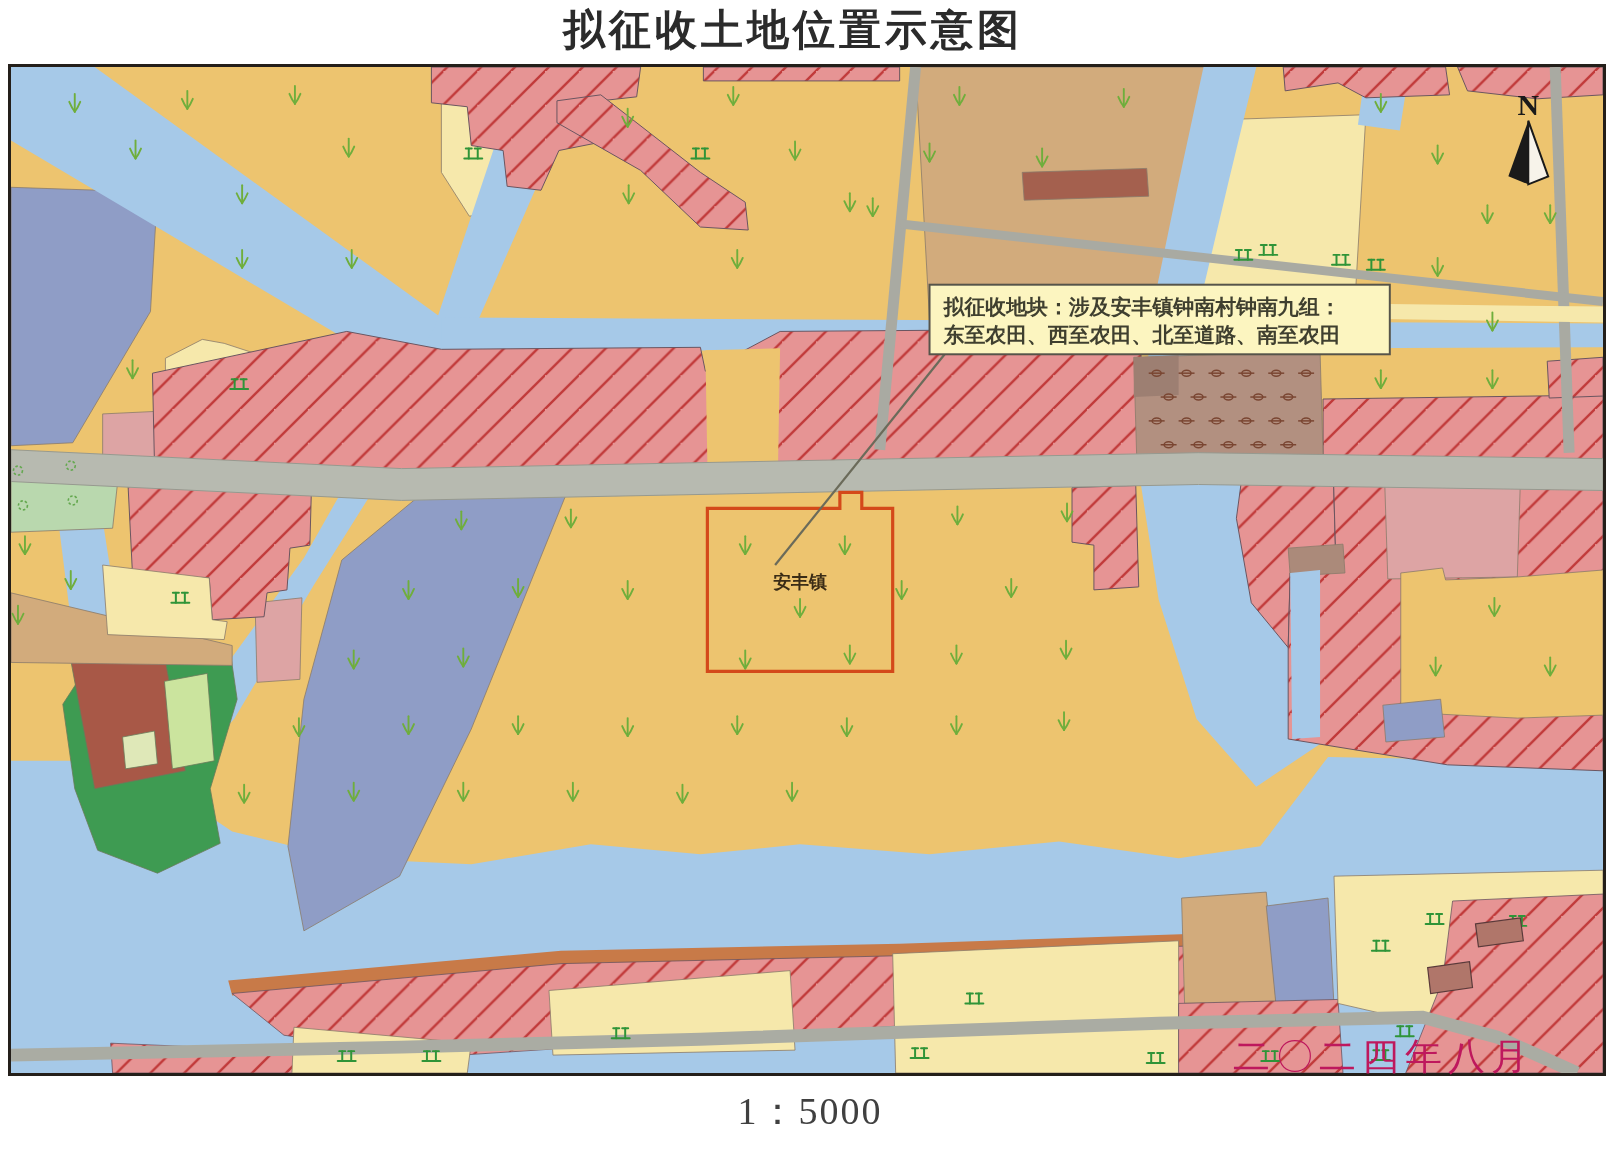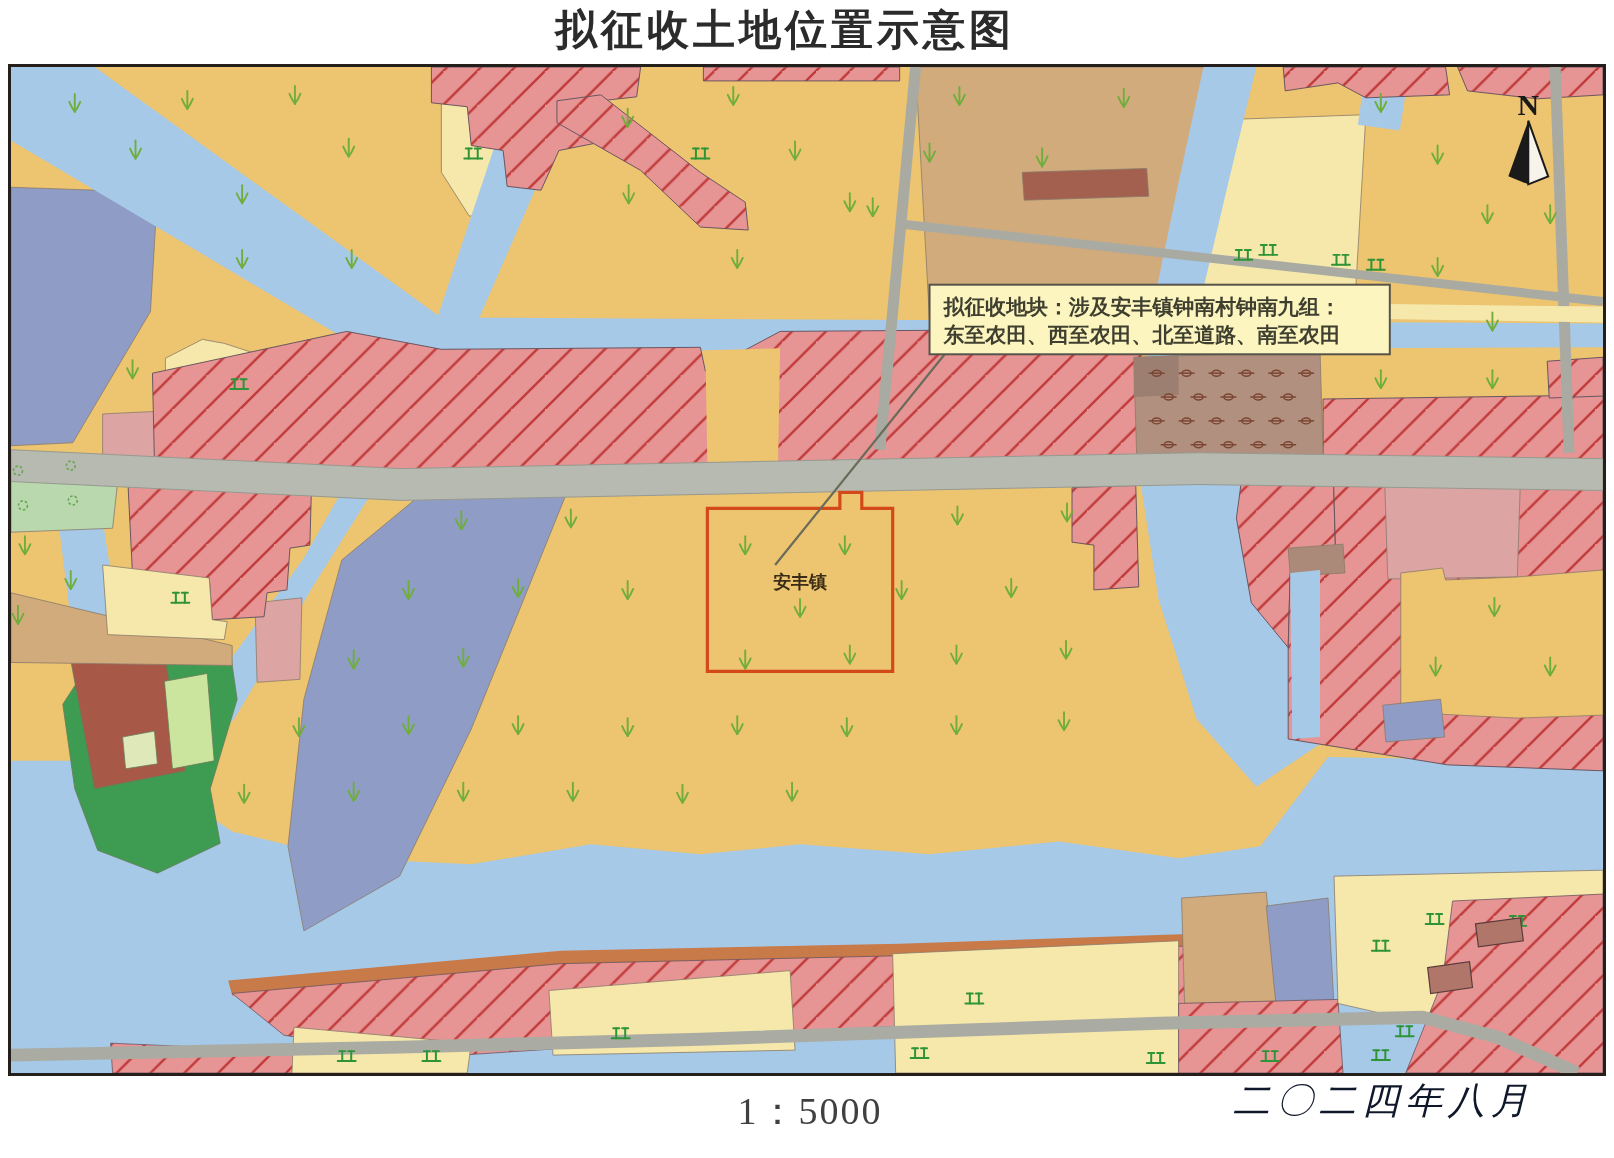--- a/index.html
+++ b/index.html
@@ -1,26 +1,26 @@
 <!DOCTYPE html>
 <html><head>
 <meta charset="utf-8">
 <style>
   html,body{margin:0;padding:0;background:#ffffff;}
   body{width:1614px;height:1158px;position:relative;overflow:hidden;
        font-family:"Liberation Serif","DejaVu Serif",serif;}
   .title{position:absolute;top:2px;left:0;width:1570px;text-align:center;
-         font-size:42px;font-weight:700;color:#2b2b2b;letter-spacing:4px;}
+         font-size:42px;font-weight:700;color:#2b2b2b;letter-spacing:4px;padding-left:8px;}
   .map-frame{position:absolute;left:8px;top:64px;width:1598px;height:1012px;
              border:3px solid #241f1a;box-sizing:border-box;background:#edc46f;}
   .map-frame svg{display:block;width:100%;height:100%;}
   .footer-scale{position:absolute;top:1086px;left:690px;width:240px;text-align:center;
                 font-size:38px;color:#404040;letter-spacing:2px;}
-  .footer-date{position:absolute;top:1076px;right:80px;font-size:37px;color:#0f172a;
-               letter-spacing:6px;font-style:italic;}
+  .footer-date{position:absolute;top:1032px;right:80px;font-size:37px;color:#be185d;
+               letter-spacing:6px;}
   text{font-family:"Liberation Serif","DejaVu Serif",serif;}
 </style>
 </head>
 <body>
 
 <div class="title">拟征收土地位置示意图</div>
 
 <div class="map-frame">
 <svg viewBox="8 64 1598 1012" preserveAspectRatio="none">
   <defs>

